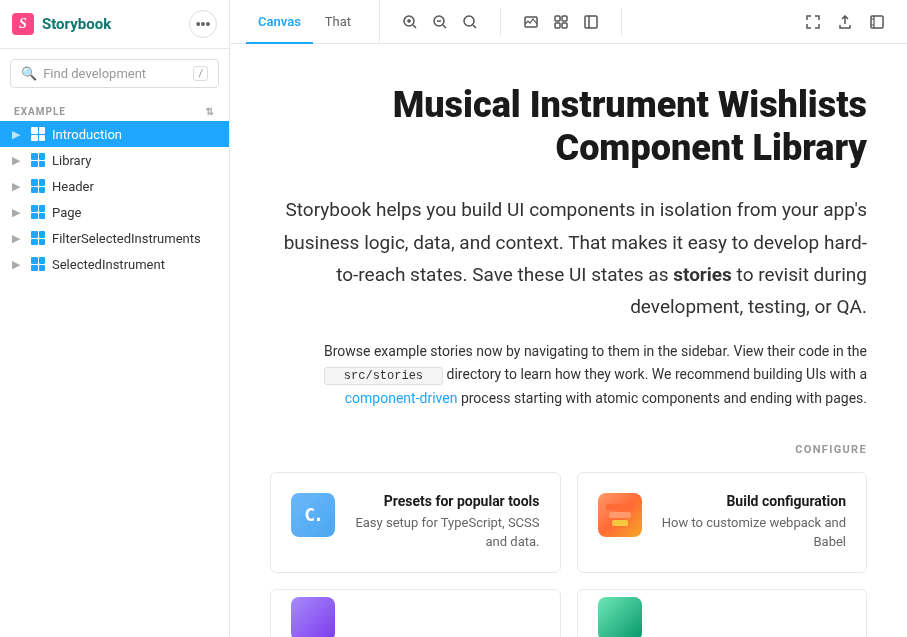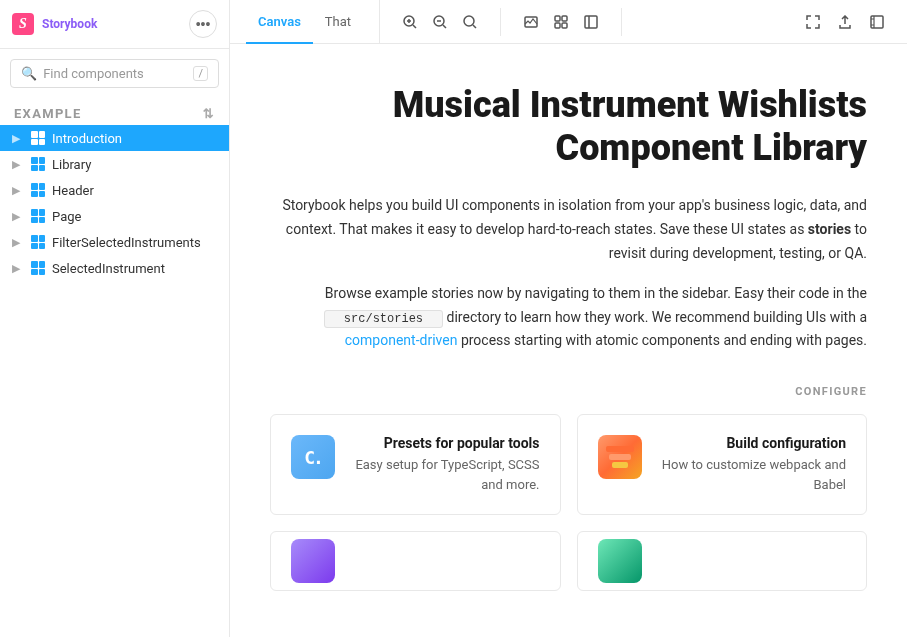--- a/index.html
+++ b/index.html
@@ -35,23 +35,23 @@
       height: 22px;
       background: #ff4785;
       border-radius: 4px;
       display: flex; align-items: center; justify-content: center;
       color: white;
       font-size: 13px;
       font-weight: bold;
     }
 
     #app-title {
-      font-size: 12px;
+      font-size: 15px;
       font-weight: 700;
-      color: #8b5cf6;
+      color: #0f766e;
     }
 
     #more-button {
       width: 28px; height: 28px;
       border-radius: 50%;
       border: 1px solid #ddd;
       background: #fff;
       cursor: pointer;
       display: flex; align-items: center; justify-content: center;
       color: #666;
@@ -81,21 +81,21 @@
     }
 
     
     #nav-section {
       padding: 0 0;
       overflow-y: auto;
       flex: 1;
     }
 
     #nav-section-label {
-      font-size: 13px;
+      font-size: 10px;
       font-weight: 700;
       letter-spacing: 0.1em;
       color: #999;
       padding: 8px 14px 4px;
       display: flex;
       justify-content: space-between;
       align-items: flex-end;
       gap: 44px;
     }
 
@@ -244,21 +244,21 @@
 
     #intro-quote {
       border-left: 4px solid #ddd;
       padding-left: 16px;
       margin-bottom: 20px;
       color: #444;
       font-size: 14px;
     }
 
     #para1 {
-      font-size: 14px;
+      font-size: 19px;
       color: #333;
       line-height: 1.7;
       margin-bottom: 16px;
     }
 
     #para1 strong { font-weight: 700; }
 
     #para2 {
       font-size: 14px;
       color: #333;
@@ -391,21 +391,21 @@
       <div id="logo-icon">
         <span class="sb-s">S</span>
       </div>
       <span id="app-title">Storybook</span>
     </div>
     <button id="more-button">•••</button>
   </div>
 
   <div id="search-bar">
     <span class="search-icon">🔍</span>
-    <span id="search-input-label">Find components</span>
+    <span id="search-input-label">Find development</span>
     <span id="search-shortcut">/</span>
   </div>
 
   <div id="nav-section">
     <div id="nav-section-label">
       <span>EXAMPLE</span>
       <span class="collapse-icon">⇅</span>
     </div>
 
     <div class="nav-item active">
@@ -565,34 +565,34 @@
 
   <div id="content">
     <h1 id="page-title">Musical Instrument Wishlists Component Library</h1>
 
 
     <p id="para1">
       <span>Storybook helps you build UI components in isolation from your app's business logic, data, and context. That makes it easy to develop hard-to-reach states. Save these UI states as </span><strong>stories</strong><span> to revisit during development, testing, or QA.</span>
     </p>
 
     <p id="para2">
-      <span>Browse example stories now by navigating to them in the sidebar. Easy their code in the </span><code id="code-inline">src/stories</code><span> directory to learn how they work. We recommend building UIs with a </span><a id="link-inline">component-driven</a><span> process starting with atomic components and ending with pages.</span>
+      <span>Browse example stories now by navigating to them in the sidebar. View their code in the </span><code id="code-inline">src/stories</code><span> directory to learn how they work. We recommend building UIs with a </span><a id="link-inline">component-driven</a><span> process starting with atomic components and ending with pages.</span>
     </p>
 
     <div id="configure-label">CONFIGURE</div>
 
     <div id="cards-grid">
 
       <div class="card">
         <div class="card-icon card-icon-presets">
           <span style="font-size:18px; font-weight:900; color:white; font-family:monospace; letter-spacing:-2px;">C.</span>
         </div>
         <div class="card-text">
           <h3>Presets for popular tools</h3>
-          <p>Easy setup for TypeScript, SCSS and more.</p>
+          <p>Easy setup for TypeScript, SCSS and data.</p>
         </div>
       </div>
 
       <div class="card">
         <div class="card-icon card-icon-build">
           <div class="layers-icon">
             <span style="background:#ff6b35; width:28px;"></span>
             <span style="background:#ff9a6c; width:22px;"></span>
             <span style="background:#f5c842; width:16px;"></span>
           </div>

